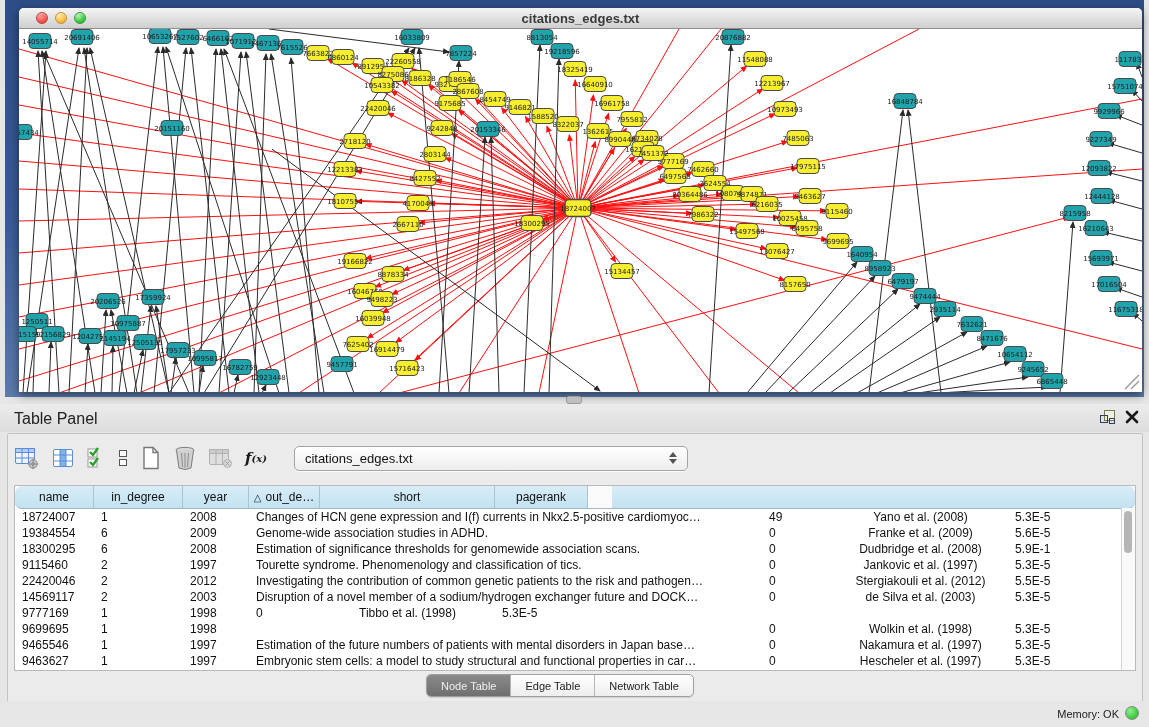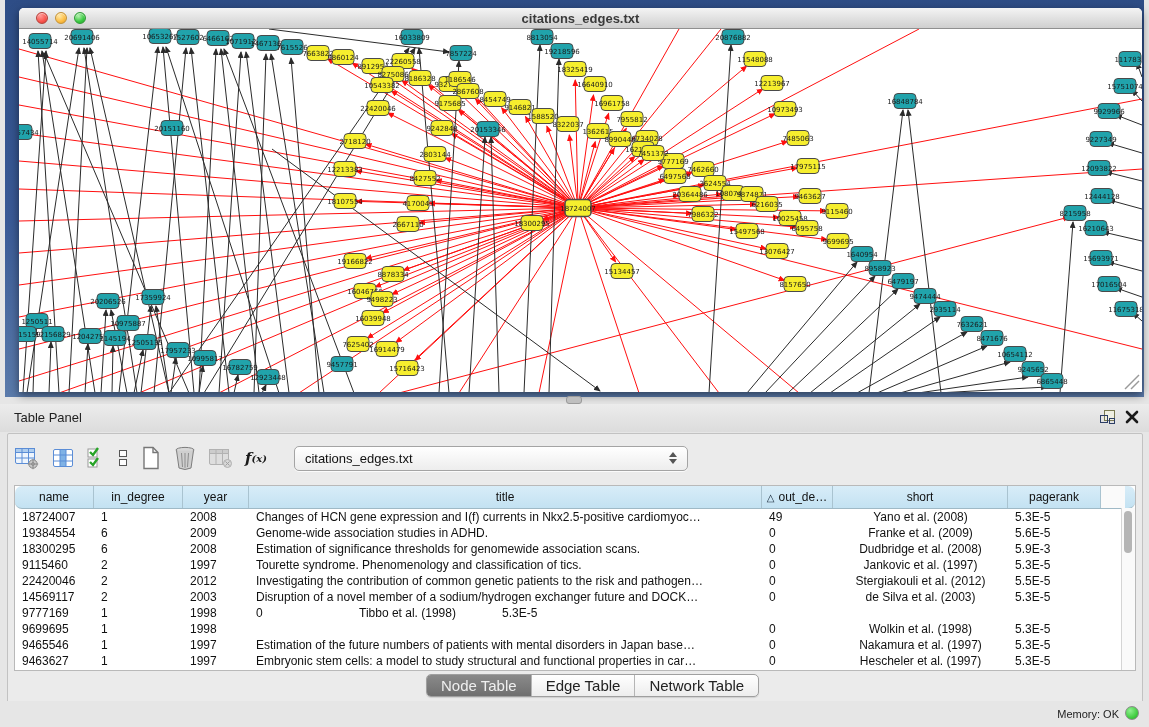--- a/index.html
+++ b/index.html
@@ -22,21 +22,21 @@
   .light.yellow{background:radial-gradient(circle at 35% 30%,#ffe9a8,#fdbc40 60%,#d69a2d);border:1px solid #c49236;box-sizing:border-box;}
   .light.green{background:radial-gradient(circle at 35% 30%,#b6f0b0,#37c93f 60%,#2a9a30);border:1px solid #2f9a35;box-sizing:border-box;}
   .net-canvas{position:relative;width:1123px;height:363px;background:#fff;overflow:hidden;}
   .net-canvas svg{position:absolute;left:0;top:0;}
   
   .splitter-handle{position:absolute;left:566px;top:396px;width:14px;height:6px;
                    background:#bfbfbf;border:1px solid #9a9a9a;border-radius:3px;}
   
   .panel-header{position:absolute;left:0;top:404px;width:1149px;height:28px;
                 background:linear-gradient(180deg,#ececec,#dcdcdc);}
-  .panel-header .ph-title{position:absolute;left:14px;top:6px;font-size:13px;color:#222;}
+  .panel-header .ph-title{position:absolute;left:14px;top:6px;font-size:16px;color:#222;}
   .ph-icons{position:absolute;right:10px;top:5px;display:flex;gap:10px;align-items:center;}
   .float-icon{width:15px;height:15px;position:relative;}
   .float-icon .sq1{position:absolute;left:4px;top:1px;width:9px;height:9px;border:1px solid #7a7a52;background:#efefe2;}
   .float-icon .sq2{position:absolute;left:0;top:6px;width:6px;height:6px;border:1px solid #2c3e66;}
   .float-icon .sq3{position:absolute;right:0;top:9px;width:4px;height:4px;border:1px solid #2c3e66;}
   .panel-body{position:absolute;left:7px;top:433px;width:1134px;height:268px;
               background:#ebebeb;border:1px solid #c2c2c2;border-radius:2px;}
   
   .tp-toolbar{position:absolute;left:6px;top:8px;height:32px;display:flex;align-items:center;}
   .tool{margin-right:11px;display:flex;align-items:center;justify-content:center;}
@@ -61,21 +61,21 @@
   .tr{display:flex;height:16px;line-height:16px;font-size:12px;color:#111;background:#fff;}
   .td{box-sizing:border-box;padding:0 0 0 7px;overflow:hidden;white-space:nowrap;text-overflow:clip;}
   .td.center{text-align:center;padding:0 2px;}
   .vscroll{position:absolute;right:0;top:22px;bottom:0;width:13px;background:#fafafa;
            border-left:1px solid #d5d5d5;}
   .vthumb{position:absolute;left:2px;top:3px;width:8px;height:42px;background:#b5b5b5;border-radius:4px;}
   
   .tabs{position:absolute;left:418px;top:240px;height:21px;display:flex;
         border:1px solid #9f9f9f;border-radius:5px;overflow:hidden;
         background:linear-gradient(180deg,#ffffff,#ededed);box-shadow:0 1px 1px rgba(0,0,0,.12);}
-  .tab{padding:0 14px;font-size:15px;color:#222;display:flex;align-items:center;border-right:1px solid #b5b5b5;}
+  .tab{padding:0 14px;font-size:11px;color:#222;display:flex;align-items:center;border-right:1px solid #b5b5b5;}
   .tab:last-child{border-right:none;}
   .tab.selected{background:linear-gradient(180deg,#8a8a8a,#6f6f6f);color:#efefef;}
   
   .statusbar{position:absolute;left:0;top:701px;width:1149px;height:26px;background:#e6e6e6;}
   .mem{position:absolute;right:30px;top:7px;font-size:11px;color:#222;}
   .memdot{position:absolute;right:10px;top:5px;width:14px;height:14px;border-radius:50%;
           background:radial-gradient(circle at 35% 30%,#8ff08f,#3ecb3e 65%,#2da32d);
           border:1px solid #8a8a8a;box-sizing:border-box;}
 </style>
 </head>
@@ -609,23 +609,20 @@
     <div class="thead" id="thead">
         <div class="th" style="width: 79px;">
           <span>name</span>
         </div>
         <div class="th" style="width: 89px;">
           <span>in_degree</span>
         </div>
         <div class="th" style="width: 66px;">
           <span>year</span>
         </div>
-        <div class="th" style="width: 513px;">
-          <span>title</span>
-        </div>
         <div class="th" style="width: 71px;">
           <span class="sort">△</span>
           <span>out_de…</span>
         </div>
         <div class="th" style="width: 175px;">
           <span>short</span>
         </div>
         <div class="th" style="width: 93px;">
           <span>pagerank</span>
         </div>
@@ -650,21 +647,21 @@
           <div class="td center" style="width: 175px;">Franke et al. (2009)</div>
           <div class="td" style="width: 93px;">5.6E-5</div>
         </div>
         <div class="tr">
           <div class="td" style="width: 79px;">18300295</div>
           <div class="td" style="width: 89px;">6</div>
           <div class="td" style="width: 66px;">2008</div>
           <div class="td" style="width: 513px;">Estimation of significance thresholds for genomewide association scans.</div>
           <div class="td" style="width: 71px;">0</div>
           <div class="td center" style="width: 175px;">Dudbridge et al. (2008)</div>
-          <div class="td" style="width: 93px;">5.9E-3</div>
+          <div class="td" style="width: 93px;">5.9E-1</div>
         </div>
         <div class="tr">
           <div class="td" style="width: 79px;">9115460</div>
           <div class="td" style="width: 89px;">2</div>
           <div class="td" style="width: 66px;">1997</div>
           <div class="td" style="width: 513px;">Tourette syndrome. Phenomenology and classification of tics.</div>
           <div class="td" style="width: 71px;">0</div>
           <div class="td center" style="width: 175px;">Jankovic et al. (1997)</div>
           <div class="td" style="width: 93px;">5.3E-5</div>
         </div>

